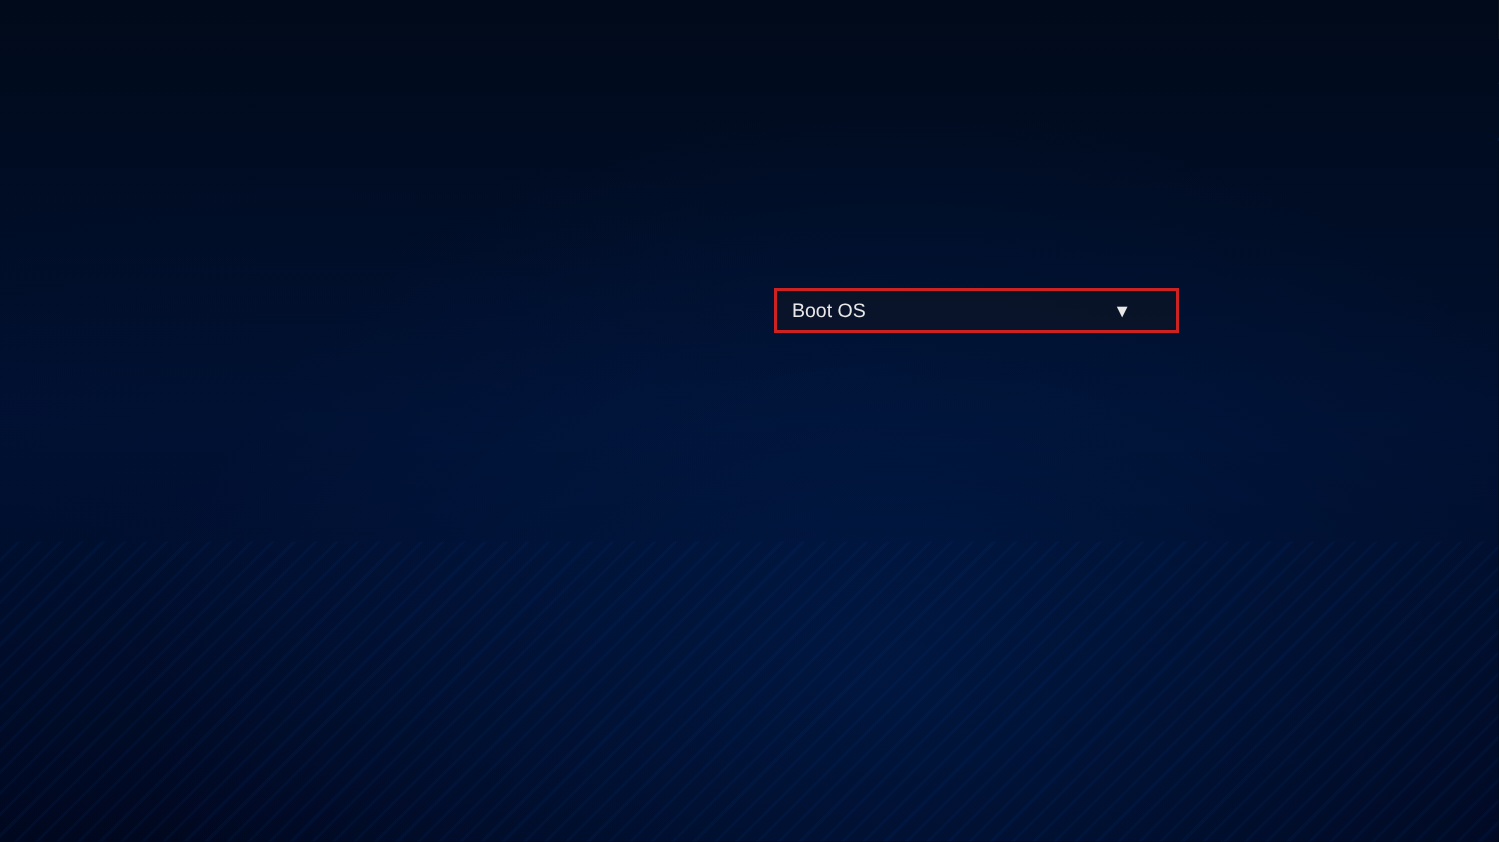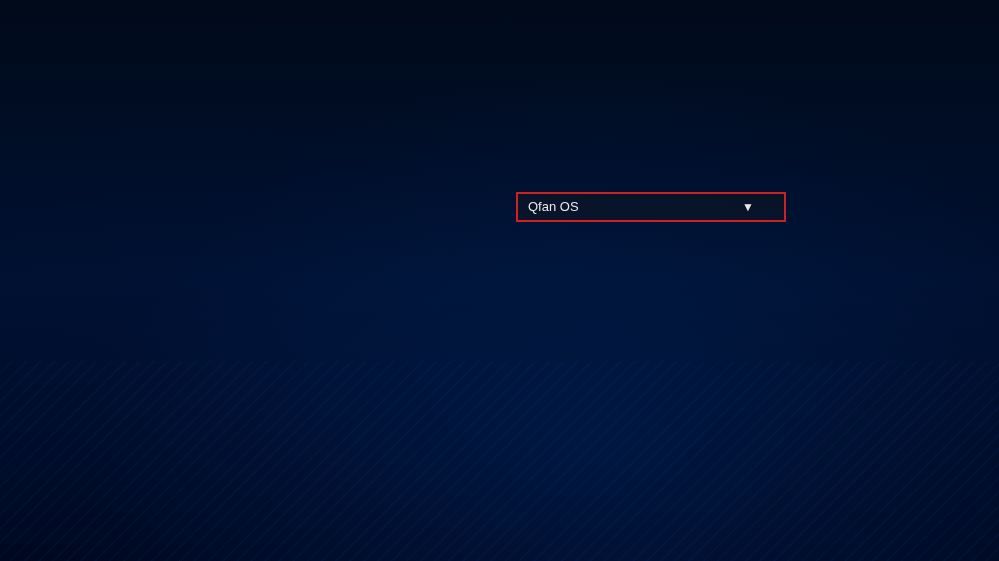--- a/index.html
+++ b/index.html
@@ -441,21 +441,21 @@
           <div class="setting-value">Enabled</div>
         </div>
         <div class="settings-row">
           <div class="setting-name">Platform Key (PK) state</div>
           <div class="setting-value">Unloaded</div>
         </div>
 
         <div class="os-type-row">
           <div class="os-type-label">OS Type</div>
           <div class="os-type-dropdown">
-            <span>Qfan OS</span>
+            <span>Boot OS</span>
             <span class="dropdown-arrow">▼</span>
           </div>
         </div>
 
         <div class="key-mgmt-row">
           <span class="key-mgmt-arrow">▶</span>
           <span class="key-mgmt-label">Key Management</span>
         </div>
       </div>
 

